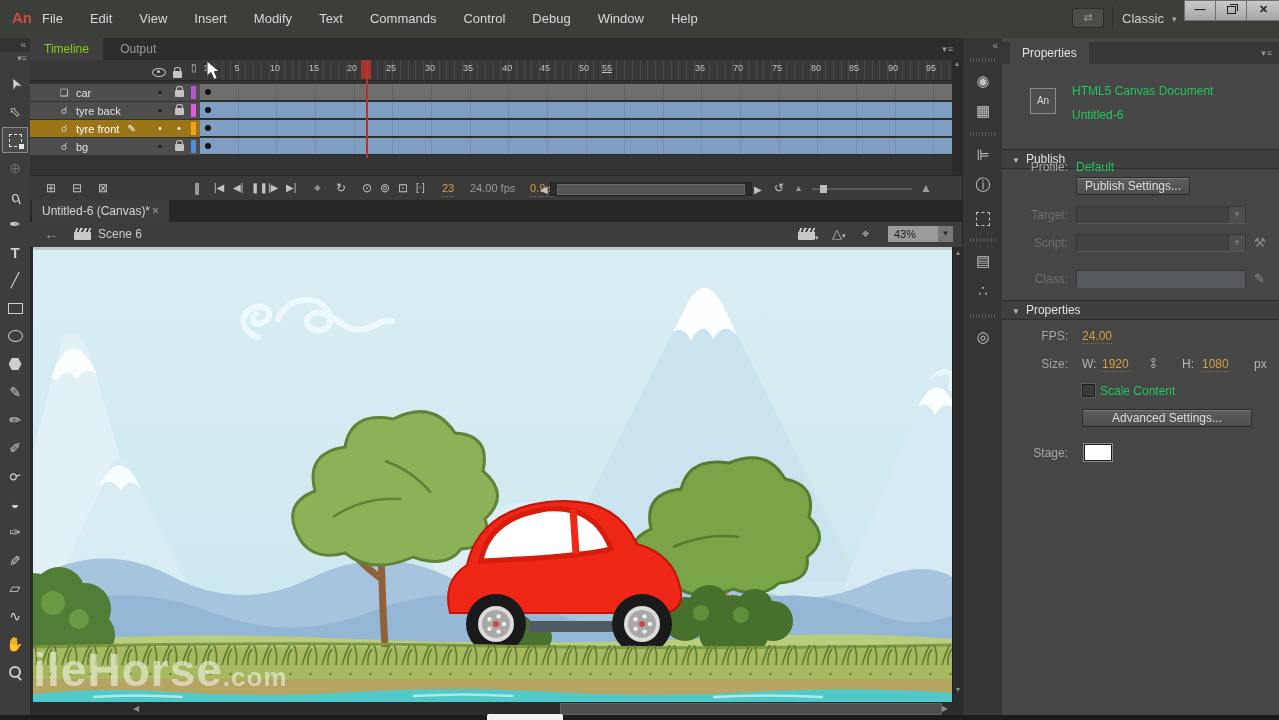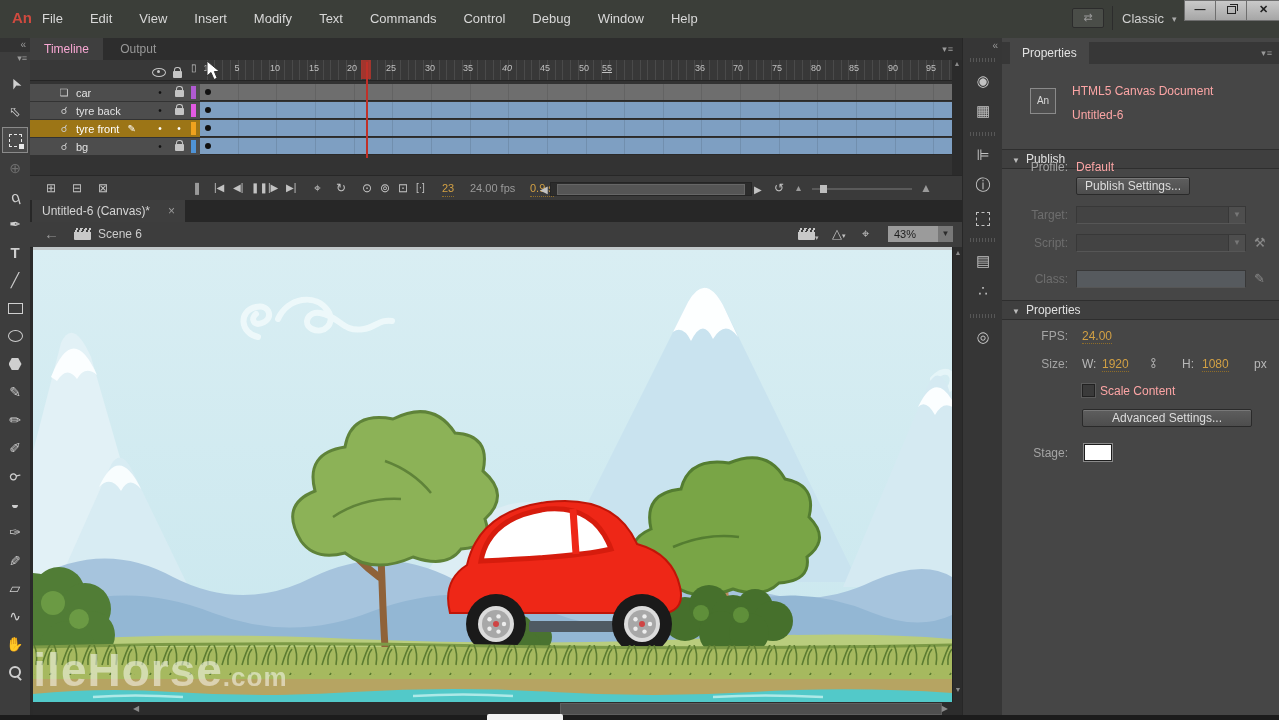--- a/index.html
+++ b/index.html
@@ -34,21 +34,21 @@
   .shape-oval{width:13px;height:10px;border:1.5px solid #cfcfcf;border-radius:50%;}
   .shape-hex{width:13px;height:12px;background:#cfcfcf;clip-path:polygon(25% 0,75% 0,100% 50%,75% 100%,25% 100%,0 50%);}
   .shape-ft{width:11px;height:11px;border:1px dashed #e8e8e8;position:relative;}
   .shape-ft:after{content:"";position:absolute;right:-3px;bottom:-3px;width:5px;height:5px;background:#e8e8e8;}
   .mag{width:8px;height:8px;border:2px solid #cfcfcf;border-radius:50%;position:relative;}
   .mag:after{content:"";position:absolute;left:7px;top:7px;width:2px;height:6px;background:#cfcfcf;transform:rotate(-45deg);}
   
   #timeline-panel{left:30px;top:38px;width:932px;height:162px;background:#333;}
   #tl-tabs{left:0;top:0;width:932px;height:22px;background:#2d2d2d;border-bottom:1px solid #252525;}
   .tl-tab{height:22px;line-height:22px;padding:0 14px;display:inline-block;font-size:12px;}
-  .tl-tab.active{background:#3f3f3f;color:#f9a8d4;}
+  .tl-tab.active{background:#3f3f3f;color:#84cc16;}
   .tl-tab.inactive{color:#989898;}
   .panel-menu{color:#9a9a9a;font-size:9px;letter-spacing:1px;}
   #tl-header{left:0;top:22px;width:932px;height:20px;background:#383838;border-bottom:1px solid #252525;}
   .eye{display:inline-block;width:12px;height:7px;border:1px solid #c4c4c4;border-radius:50%;position:relative;}
   .eye:after{content:"";position:absolute;left:3.5px;top:1px;width:3px;height:3px;border-radius:50%;background:#c4c4c4;}
   .lock{display:inline-block;width:9px;height:7px;background:#c4c4c4;border-radius:1px;position:relative;}
   .lock:before{content:"";position:absolute;left:1px;top:-4px;width:5px;height:4px;border:1.5px solid #c4c4c4;border-bottom:none;border-radius:3px 3px 0 0;}
   #ruler{left:170px;top:22px;width:752px;height:20px;color:#c0c0c0;font-size:9px;
          background:repeating-linear-gradient(90deg,transparent 0 6.73px,#4a4a4a 6.73px 7.73px);}
   #ruler span{position:absolute;top:3px;transform:translateX(-50%);}
@@ -66,21 +66,21 @@
   #playhead-line{left:336px;top:24px;width:1.5px;height:96px;background:#c03028;z-index:5;}
   #playhead-head{left:331px;top:22px;width:10px;height:19px;background:#b5352b;opacity:.85;z-index:5;}
   #tl-toolbar{left:0;top:137px;width:932px;height:25px;background:#3a3a3a;border-top:1px solid #272727;}
   .tbi{position:absolute;top:4px;color:#c2c2c2;font-size:12px;line-height:16px;}
   .tbi.sm{font-size:10px;}
   .tl-scroll-track{position:absolute;left:520px;top:6px;width:200px;height:12px;background:#2c2c2c;border:1px solid #252525;}
   .tl-scroll-thumb{position:absolute;left:6px;top:1px;width:186px;height:9px;background:#555;border:1px solid #666;}
   #tl-vscroll{left:922px;top:22px;width:10px;height:115px;background:#2b2b2b;color:#8a8a8a;font-size:7px;text-align:center;}
   
   #doc-tabbar{left:30px;top:200px;width:932px;height:22px;background:#272727;}
-  #doc-tab{left:2px;top:0;height:22px;background:#3e3e3e;display:flex;align-items:center;gap:18px;padding:0 10px;font-size:12px;color:#d5d5d5;}
+  #doc-tab{left:2px;top:0;height:22px;background:#3e3e3e;display:flex;align-items:center;gap:2px;padding:0 10px;font-size:12px;color:#d5d5d5;}
   #doc-tab .x{color:#9a9a9a;font-size:12px;}
   #edit-bar{left:30px;top:222px;width:932px;height:25px;background:#3d3d3d;border-bottom:1px solid #232323;}
   .clapper{display:inline-block;width:17px;height:12px;background:#c9c9c9;position:relative;border-radius:1px;}
   .clapper:before{content:"";position:absolute;left:0;top:0;width:17px;height:4px;
       background:repeating-linear-gradient(115deg,#3d3d3d 0 2px,#c9c9c9 2px 4px);}
   #zoom-box{position:absolute;left:858px;top:4px;width:50px;height:16px;background:#9b9b9b;color:#1d1d1d;
       font-size:11px;line-height:16px;padding-left:6px;box-sizing:border-box;}
   #zoom-btn{position:absolute;left:908px;top:4px;width:15px;height:16px;background:#787878;color:#2b2b2b;
       font-size:8px;text-align:center;line-height:16px;}
   
@@ -104,21 +104,21 @@
   #props-tabbar{left:0;top:4px;width:277px;height:22px;background:#373737;}
   #props-tab{position:absolute;left:8px;top:0;height:22px;background:#464646;padding:0 12px;line-height:22px;font-size:12px;color:#e2e2e2;}
   #props-menu{position:absolute;right:6px;top:6px;}
   #an-box{left:28px;top:50px;width:24px;height:24px;background:#4e4e4e;border:1px solid #8a8a8a;color:#d8d8d8;
           font-size:10px;text-align:center;line-height:24px;}
   .sec-head{left:0;width:277px;height:18px;background:#3f3f3f;border-top:1px solid #2e2e2e;border-bottom:1px solid #2e2e2e;
             line-height:18px;font-size:12px;color:#e0e0e0;}
   .sec-head .tri{font-size:8px;color:#bbb;margin:0 6px 0 10px;}
   .plabel{position:absolute;left:0;width:66px;text-align:right;color:#a5a5a5;font-size:12px;}
   .plabel.dis{color:#6e6e6e;}
-  .pval{position:absolute;font-size:12px;color:#fca5a5;}
+  .pval{position:absolute;font-size:12px;color:#22c55e;}
   .val-orange{color:#d2a044;border-bottom:1px dotted #8f6d28;cursor:text;}
   .pbtn{position:absolute;background:linear-gradient(#5e5e5e,#4d4d4d);border:1px solid #2a2a2a;box-shadow:inset 0 1px 0 #787878;
         border-radius:2px;color:#ddd;font-size:12px;text-align:center;line-height:16px;height:16px;}
   .dd{position:absolute;height:16px;background:#434343;border:1px solid #383838;border-bottom-color:#565656;}
   .dd .dd-btn{position:absolute;right:0;top:0;width:16px;height:16px;background:#4e4e4e;border-left:1px solid #383838;
         color:#777;font-size:8px;text-align:center;line-height:16px;}
   .tool-ico-dis{position:absolute;color:#8a8a8a;font-size:13px;}
   #class-input{background:#565a5e;}
   #checkbox{position:absolute;width:11px;height:11px;background:#3a3a3a;border:1px solid #212121;box-shadow:0 0 0 1px #5b5b5b;}
   #stage-swatch{position:absolute;width:26px;height:15px;border:1px solid #1d1d1d;box-shadow:0 0 0 1px #8a8a8a;}

